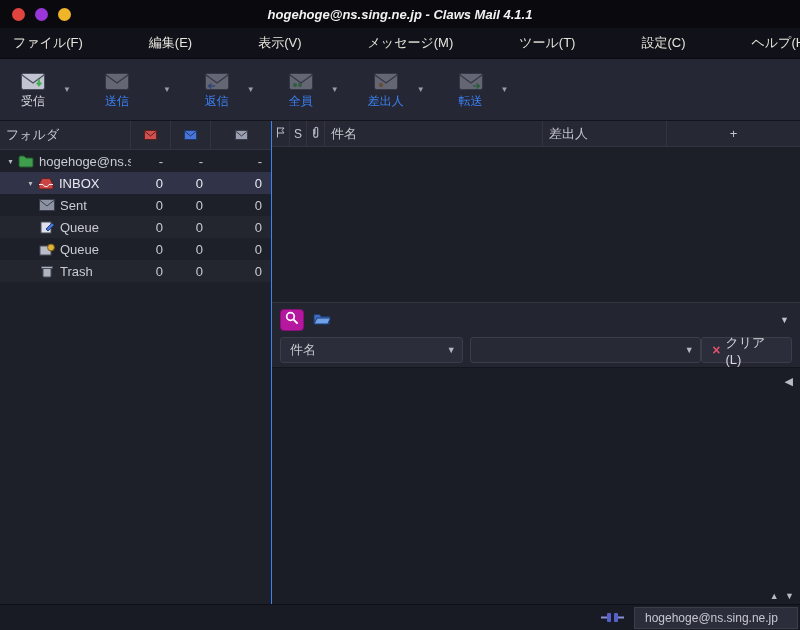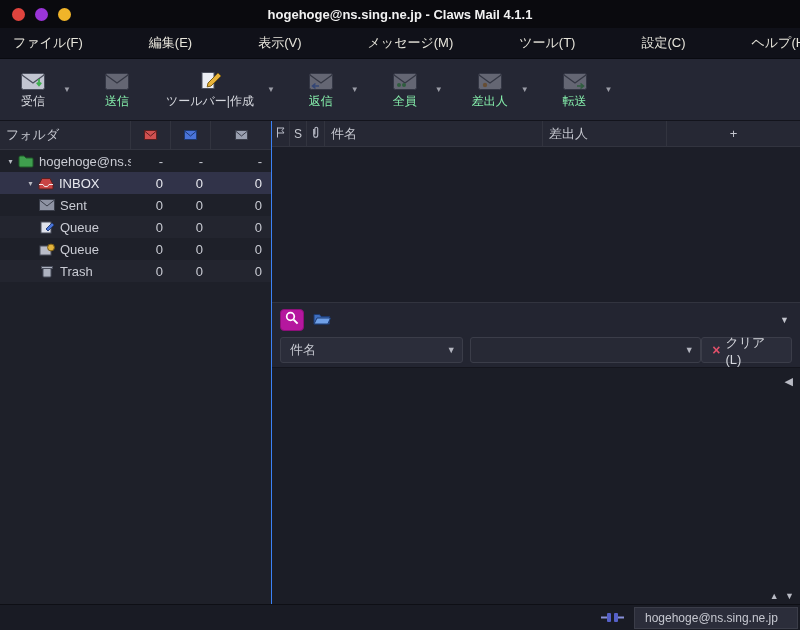--- a/index.html
+++ b/index.html
@@ -1,39 +1,39 @@
 <!DOCTYPE html>
 <html><head>
 <meta charset="utf-8">
 <style>
   * { box-sizing: border-box; margin: 0; padding: 0; }
   html, body { width: 800px; height: 630px; overflow: hidden; background: #14151d;
     font-family: "Liberation Sans", "DejaVu Sans", sans-serif; }
   .window { width: 800px; height: 630px; display: flex; flex-direction: column; background: #1d1f2a; }
 
   
-  .titlebar { flex: 0 0 28px; background: #0a0a0e; display: flex; align-items: center; position: relative; }
+  .titlebar { flex: 0 0 28px; background: #0a0a0e; display: flex; align-items: center; position: relative; font-style: italic; }
   .traffic { display: flex; gap: 10px; padding-left: 12px; z-index: 2; }
   .tl { width: 13px; height: 13px; border-radius: 50%; display: inline-block; }
   .tl.red { background: #e0443e; }
   .tl.purple { background: #9a35d8; }
   .tl.yellow { background: #f0b429; }
   .title { position: absolute; left: 0; right: 0; text-align: center; color: #f2f2f2; font-size: 13px; font-weight: bold; }
 
   
   .menubar { flex: 0 0 30px; background: #101119; display: flex; align-items: center; padding-left: 4px; border-bottom: 1px solid #090a10; gap: 48px; }
   .menu-item { color: #e7e5db; font-size: 13px; padding: 6px 9px; white-space: nowrap; }
 
   
   .toolbar { flex: 0 0 62px; background: #252734; display: flex; align-items: center; padding: 2px 8px; border-bottom: 1px solid #13141c; }
   .tgroup { display: flex; align-items: center; margin-right: 16px; }
   .tbtn { display: flex; flex-direction: column; align-items: center; justify-content: flex-end; min-width: 50px; padding: 3px 8px; border-radius: 3px; }
   .ticon { height: 20px; display: flex; align-items: flex-end; }
   .tlabel { font-size: 12px; color: #d6d8de; margin-top: 3px; white-space: nowrap; }
-  .tbtn.disabled .tlabel { color: #86efac; }
+  .tbtn.disabled .tlabel { color: #3b82f6; }
   .tbtn.disabled .ticon { opacity: .40; }
   .tarrow { color: #9a9ca6; font-size: 8px; padding: 0 5px; }
 
   
   .main { flex: 1; display: flex; min-height: 0; }
 
   
   .folder-pane { flex: 0 0 272px; width: 272px; background: #1e2029; border-right: 1px solid #3b82f6; display: flex; flex-direction: column; }
   .fheader { flex: 0 0 26px; display: flex; background: #262834; border-bottom: 1px solid #32343f; align-items: stretch; }
   .fh-name { flex: 1; color: #c6c8d0; font-size: 13px; padding: 5px 6px; border-right: 1px solid #32343f; }
@@ -137,29 +137,20 @@
           <svg width="24" height="17" viewBox="0 0 24 17">
               <rect x="0.5" y="0.5" width="23" height="16" rx="2" fill="#c2c5d1" stroke="#4a4e5c"></rect>
               <path d="M1 2 L12 10 L23 2" fill="none" stroke="#4a4e5c" stroke-width="1.3"></path>
             </svg>
         </span>
         <span class="tlabel">送信</span>
       </div>
     </div>
 
     <div class="tgroup">
-      <div class="tbtn">
-        <span class="ticon">
-          <svg width="24" height="19" viewBox="0 0 24 19">
-              <rect x="4" y="1.5" width="12" height="16" fill="#eceef4" stroke="#4a4e5c"></rect>
-              <path d="M10 12 L20 2 L23 5 L13 15 L9.2 15.9 Z" fill="#e8b33a" stroke="#7a5c14"></path>
-            </svg>
-        </span>
-        <span class="tlabel">ツールバー|作成</span>
-      </div>
       <span class="tarrow">▼</span>
     </div>
 
     <div class="tgroup">
       <div class="tbtn disabled">
         <span class="ticon">
           <svg width="24" height="17" viewBox="0 0 24 17">
               <rect x="0.5" y="0.5" width="23" height="16" rx="2" fill="#c2c5d1" stroke="#4a4e5c"></rect>
               <path d="M1 2 L12 10 L23 2" fill="none" stroke="#4a4e5c" stroke-width="1.3"></path>
               <path d="M10 13 H4 M6.5 10.5 L3.5 13 L6.5 15.5" stroke="#4a74d8" stroke-width="1.6" fill="none"></path>

